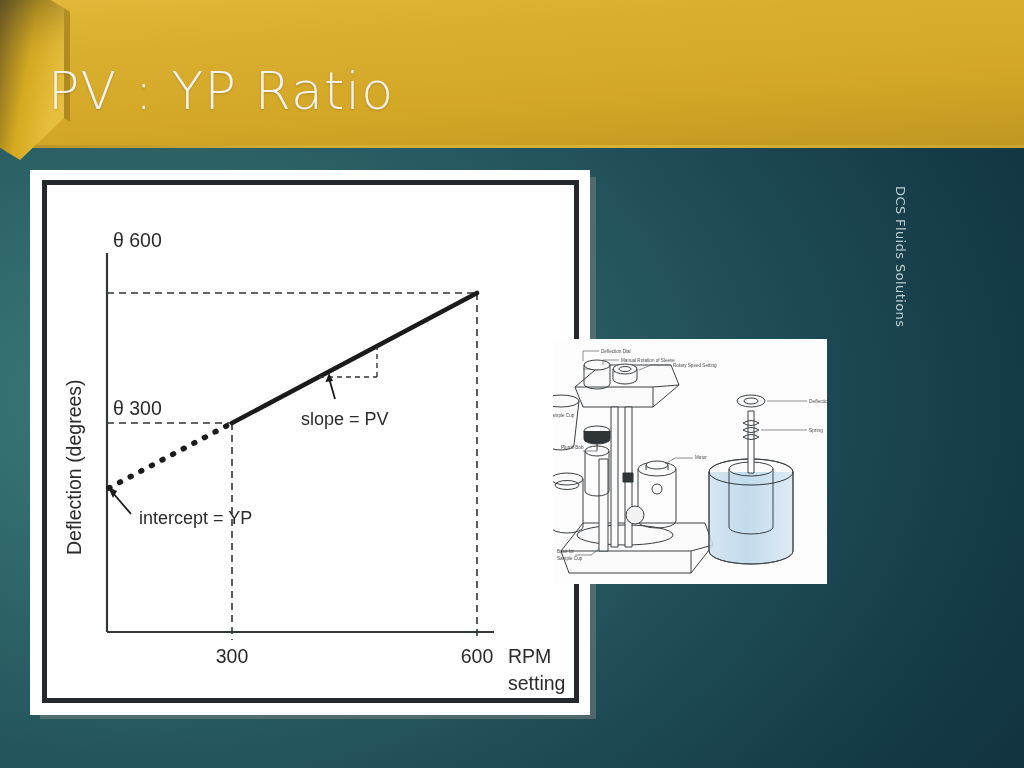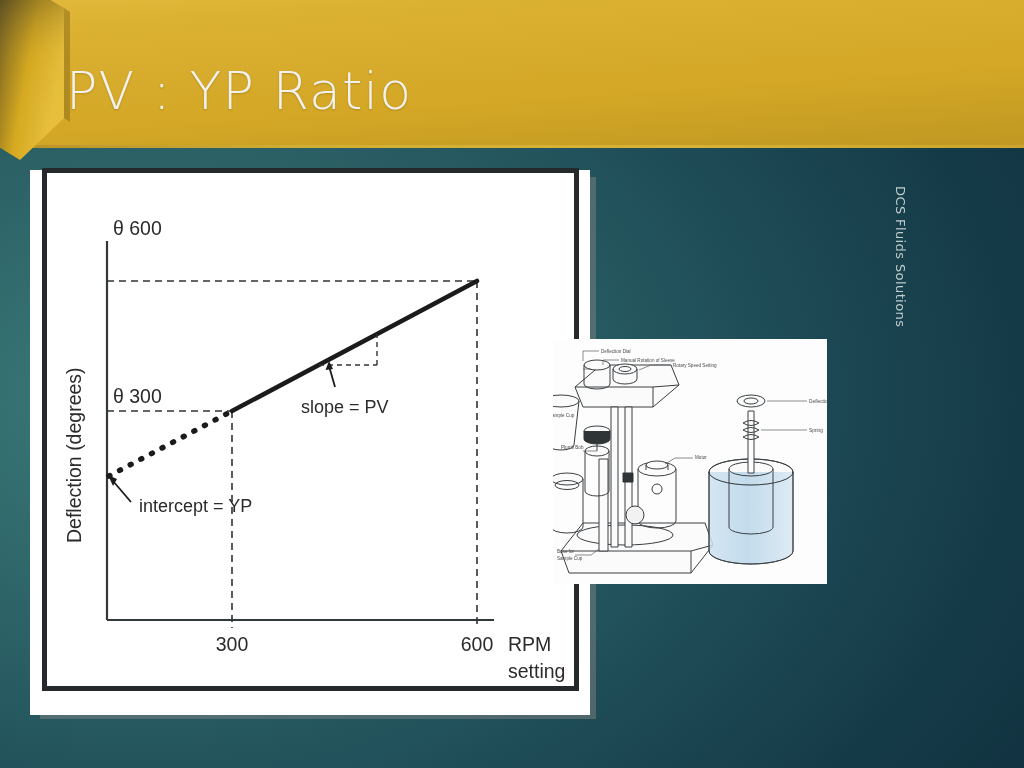--- a/index.html
+++ b/index.html
@@ -44,21 +44,21 @@
   #hex-wrap {
     position: absolute;
     left: -42px; top: -18px;
     width: 132px;
     height: 188px;
     z-index: 3;
   }
 
   #page-title {
     position: absolute;
-    left: 66px;
+    left: 48px;
     top: 61px;
     font-size: 52px;
     font-weight: 300;
     letter-spacing: 1.2px;
     color: #f2f1ee;
     text-shadow: 0 1px 2px rgba(80,60,10,0.28);
     font-family: "DejaVu Sans", sans-serif;
     white-space: nowrap;
     z-index: 4;
   }
@@ -88,21 +88,21 @@
   #chart-frame {
     position: absolute;
     left: 30px; top: 170px;
     width: 560px; height: 545px;
     background: #ffffff;
     padding: 0;
     box-sizing: border-box;
   }
   #chart-innerborder {
     position: absolute;
-    left: 42px; top: 168px;
+    left: 42px; top: 180px;
     width: 537px; height: 523px;
     border: 5px solid #24292b;
     background: #ffffff;
     box-sizing: border-box;
     overflow: hidden;
   }
   #chart-canvas {
     position: absolute;
     left: 0; top: 0;
     width: 527px; height: 513px;

